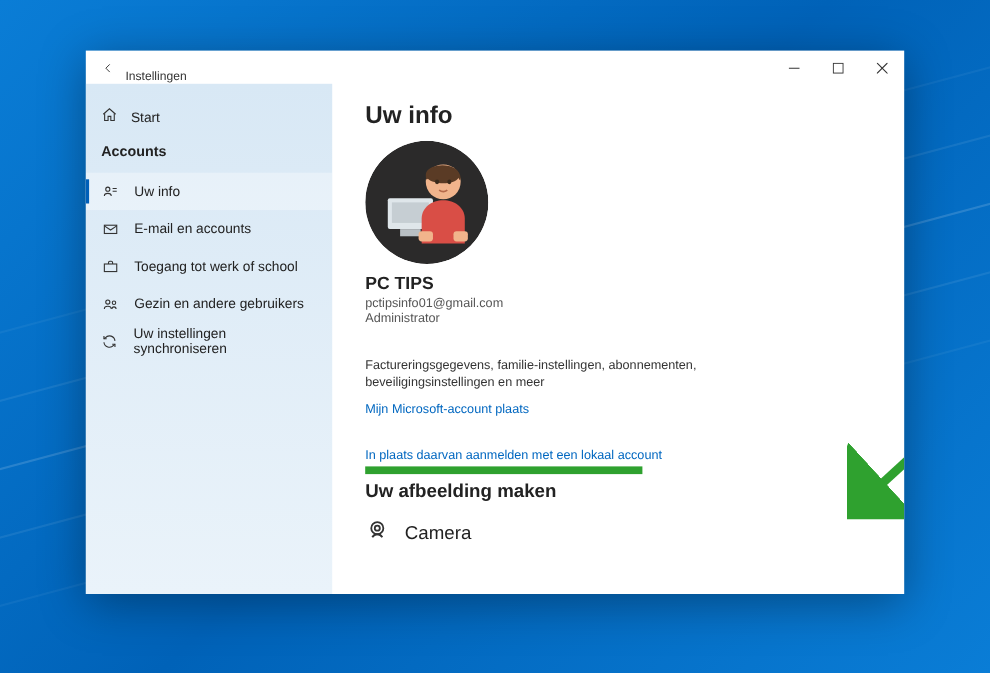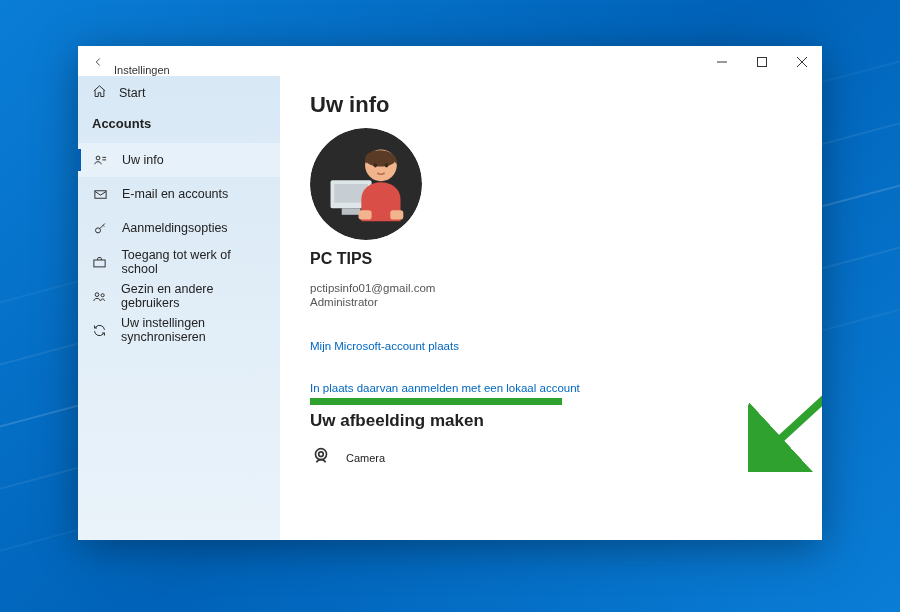--- a/index.html
+++ b/index.html
@@ -7,48 +7,48 @@
     .desktop{width:100%;height:100%;background:linear-gradient(135deg,#0a7dd6 0%,#0062b8 50%,#0a7dd6 100%);display:flex;align-items:center;justify-content:center;position:relative}
     .lightrays{position:absolute;inset:0;pointer-events:none}
     .lightrays::before{content:"";position:absolute;left:50%;top:50%;width:200%;height:2px;background:rgba(255,255,255,.15);transform:translate(-50%,-50%) rotate(-15deg);box-shadow:0 60px 0 rgba(255,255,255,.08),0 -60px 0 rgba(255,255,255,.08),0 120px 0 rgba(255,255,255,.05),0 -120px 0 rgba(255,255,255,.05)}
     .window{position:absolute;left:78px;top:46px;width:744px;height:494px;background:#fff;box-shadow:0 8px 40px rgba(0,0,0,.35);display:flex;flex-direction:column}
     .titlebar{height:30px;display:flex;align-items:flex-end;padding:0 0 0 6px}
     .tb-back{width:28px;height:28px;display:flex;align-items:center;justify-content:center;cursor:pointer}
     .tb-title{font-size:11px;color:#333;padding-left:2px;flex:1}
     .tb-btn{width:40px;height:28px;display:flex;align-items:center;justify-content:center;cursor:pointer}
     .tb-btn svg{width:10px;height:10px}
     .body{flex:1;display:flex;overflow:hidden}
-    .sidebar{width:202px;background:linear-gradient(180deg,#d8e8f5 0%,#eaf3fa 100%);display:flex;flex-direction:column;padding-top:0}
+    .sidebar{width:224px;background:linear-gradient(180deg,#d8e8f5 0%,#eaf3fa 100%);display:flex;flex-direction:column;padding-top:14px}
     .home-row{height:34px;display:flex;align-items:center;padding:0 14px;gap:12px;cursor:pointer}
     .home-row .lbl{font-size:12.5px;color:#222}
     .searchwrap{padding:8px 12px 10px}
     .searchbox{position:relative;height:30px;border:1px solid #0067c0;background:#fff}
     .searchbox input{border:none;width:100%;height:100%;font-size:12px;padding:0 28px 0 8px;outline:none;color:#555}
     .searchbox input::placeholder{color:#9a9a9a}
     .search-icon{position:absolute;right:7px;top:7px;color:#9a7a2a}
     .category{font-weight:700;font-size:13px;color:#222;padding:6px 14px 12px}
     .nav{display:flex;flex-direction:column}
     .nav-item{height:34px;display:flex;align-items:center;padding:0 14px;gap:14px;cursor:pointer;position:relative}
     .nav-item.active::before{content:"";position:absolute;left:0;top:6px;bottom:6px;width:3px;background:#005fb8}
     .nav-item.active{background:rgba(255,255,255,.35)}
     .nav-item .icon{width:16px;display:flex;align-items:center;justify-content:center;color:#222}
     .nav-item .lbl{font-size:12.5px;color:#222}
     .content{flex:1;padding:16px 30px;overflow:hidden;position:relative}
     h1{font-size:22px;font-weight:600;color:#222;margin-bottom:10px}
     h2{font-size:17px;font-weight:600;color:#222;margin-bottom:14px;margin-top:0}
     .avatar{width:112px;height:112px;border-radius:50%;overflow:hidden;display:flex;align-items:center;justify-content:center;margin-bottom:10px}
-    .displayname{font-size:16px;font-weight:700;color:#222;margin-bottom:14px}
+    .displayname{font-size:16px;font-weight:700;color:#222;margin-bottom:2px}
     .email{font-size:11.5px;color:#555;margin-bottom:2px}
     .role{font-size:11.5px;color:#555;margin-bottom:28px}
     .desc{font-size:11.5px;color:#333;line-height:1.4;margin-bottom:6px;max-width:340px}
     .link{font-size:11.5px;color:#0067c0;cursor:pointer;display:inline-block}
     .link2wrap{margin-top:24px;margin-bottom:6px}
     .underline{height:7px;background:#2fa12f;width:252px;margin-top:2px}
     .camrow{display:flex;align-items:center;gap:14px;margin-top:4px}
-    .camrow .lbl{font-size:11px;color:#222}
+    .camrow .lbl{font-size:17px;color:#222}
     
     .arrow{position:absolute;left:468px;top:286px;pointer-events:none}
   </style>
 </head>
 <body>
 
 <div class="desktop">
   <div class="lightrays"></div>
 
   <div class="window">
@@ -107,29 +107,20 @@
             <span class="lbl">Uw info</span>
           </div>
           <div class="nav-item">
             <span class="icon">
               <svg width="15" height="15" viewBox="0 0 24 24" fill="none" stroke="#333" stroke-width="1.6">
                   <rect x="3" y="6" width="18" height="12"></rect>
                   <path d="M3 7l9 6 9-6"></path>
                 </svg>
             </span>
             <span class="lbl">E-mail en accounts</span>
-          </div>
-          <div class="nav-item">
-            <span class="icon">
-              <svg width="15" height="15" viewBox="0 0 24 24" fill="none" stroke="#333" stroke-width="1.6">
-                  <circle cx="8" cy="15" r="4"></circle>
-                  <path d="M11 12l8-8m-3 3l2 2"></path>
-                </svg>
-            </span>
-            <span class="lbl">Aanmeldingsopties</span>
           </div>
           <div class="nav-item">
             <span class="icon">
               <svg width="15" height="15" viewBox="0 0 24 24" fill="none" stroke="#333" stroke-width="1.6">
                   <rect x="3" y="8" width="18" height="11"></rect>
                   <path d="M9 8V6a2 2 0 012-2h2a2 2 0 012 2v2"></path>
                 </svg>
             </span>
             <span class="lbl">Toegang tot werk of school</span>
           </div>
@@ -175,20 +166,21 @@
             <path d="M55 100V76c0-11 10-18 21-18s21 7 21 18v24z" fill="#d94e46"></path>
             <rect x="52" y="88" width="14" height="10" rx="3" fill="#f1b48c"></rect>
             <rect x="86" y="88" width="14" height="10" rx="3" fill="#f1b48c"></rect>
           </svg>
         </div>
 
         <div class="displayname">PC TIPS</div>
         <div class="email">pctipsinfo01@gmail.com</div>
         <div class="role">Administrator</div>
 
+        <div class="desc">Factureringsgegevens, familie-instellingen, abonnementen, beveiligingsinstellingen en meer</div>
         <span class="link">Mijn Microsoft-account plaats</span>
 
         <div class="link2wrap">
           <span class="link">In plaats daarvan aanmelden met een lokaal account</span>
           <div class="underline"></div>
         </div>
 
         <h2>Uw afbeelding maken</h2>
 
         <div class="camrow">

